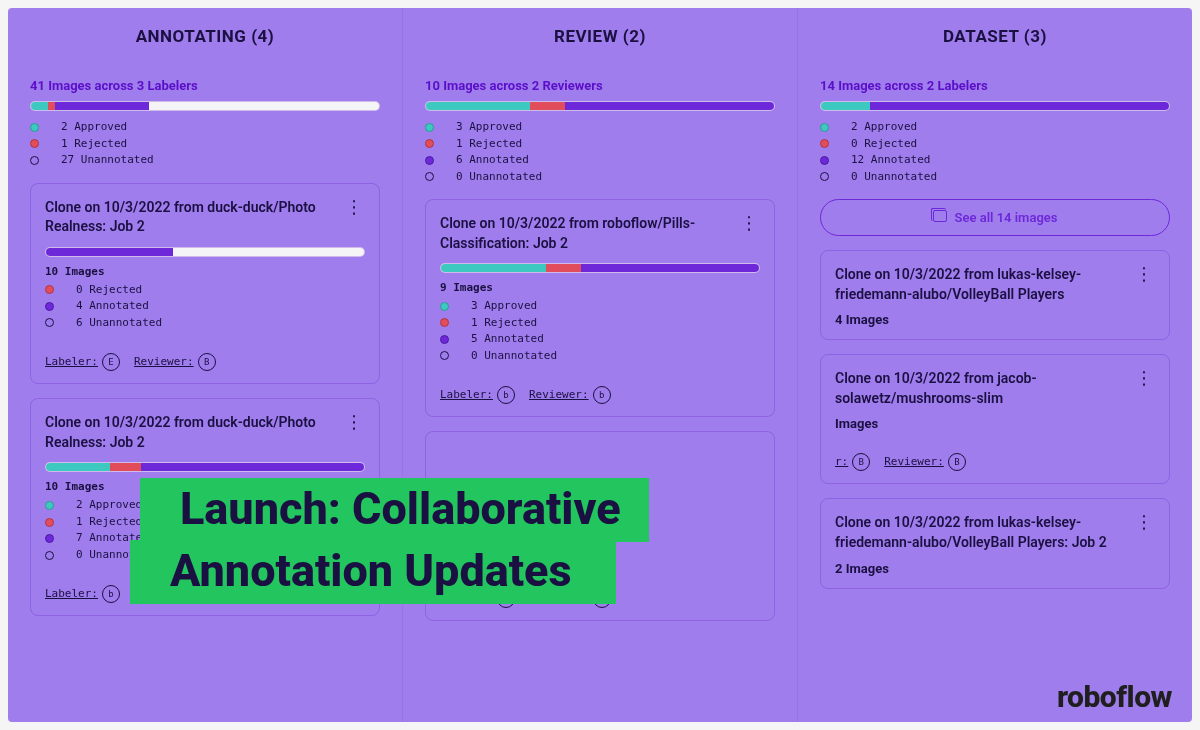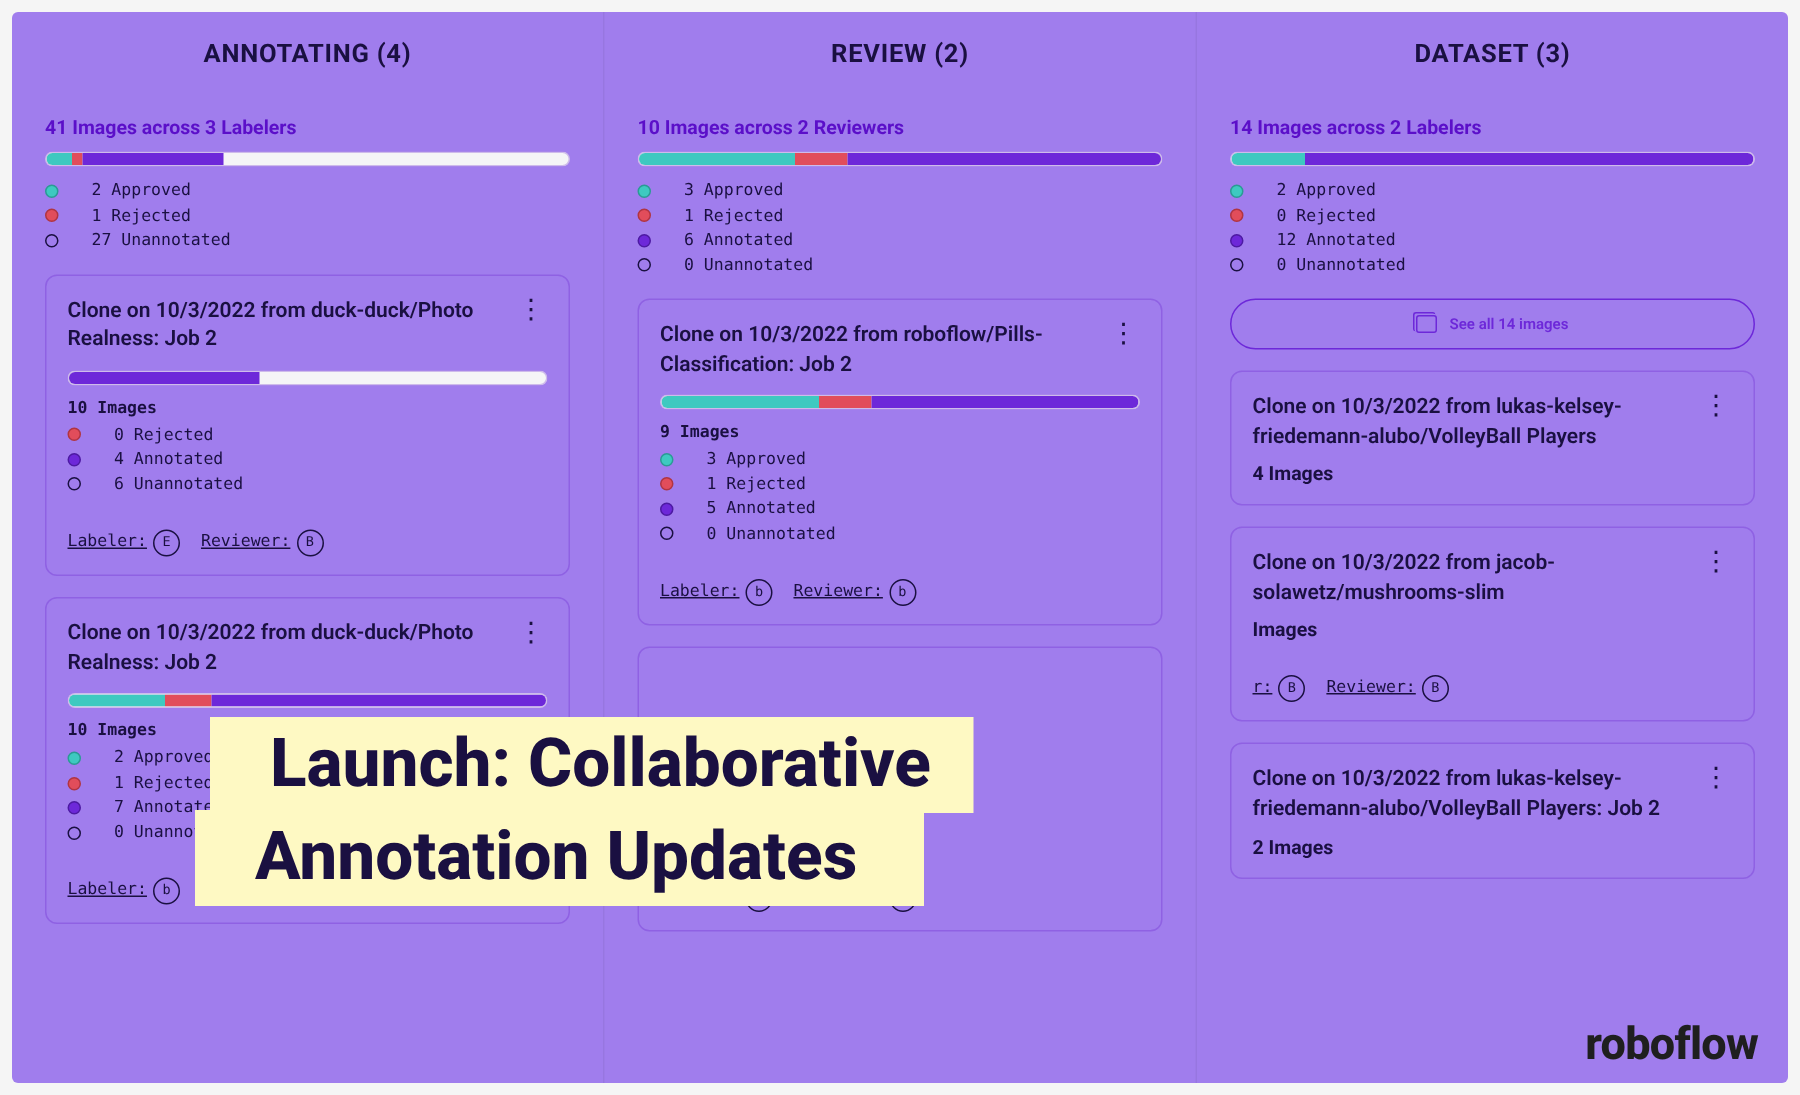--- a/index.html
+++ b/index.html
@@ -108,47 +108,47 @@
   justify-content: center;
   font-size: 9px;
   margin-left: 4px;
 }
 .see-all-btn {
   border: 1.5px solid #6d28d9;
   color: #6d28d9;
   border-radius: 22px;
   padding: 10px;
   text-align: center;
-  font-size: 10px;
+  font-size: 13px;
   font-weight: 600;
   margin-bottom: 14px;
   cursor: pointer;
   display: flex;
-  align-items: flex-end;
+  align-items: flex-start;
   justify-content: center;
   gap: 8px;
 }
 .images-icon {
   display: inline-block; width: 14px; height: 12px;
   border: 1.5px solid #6d28d9; border-radius: 2px;
   position: relative;
 }
 .images-icon::after {
   content: ""; position: absolute; left: -3px; top: -3px;
   width: 14px; height: 12px; border: 1.5px solid #6d28d9;
   border-radius: 2px; border-right: none; border-bottom: none;
 }
 .overlay-banner {
   position: absolute;
   left: 130px;
   top: 478px;
   pointer-events: none;
 }
 .overlay-line {
-  background: #fef9c3;
+  background: #22c55e;
   color: #1a1041;
   font-weight: 800;
   font-size: 45px;
   padding: 4px 20px 6px 40px;
   line-height: 1.2;
   white-space: nowrap;
   display: block;
   width: fit-content;
 }
 .overlay-line.first { margin-bottom: -2px; padding-right: 28px; margin-left: 10px; }

